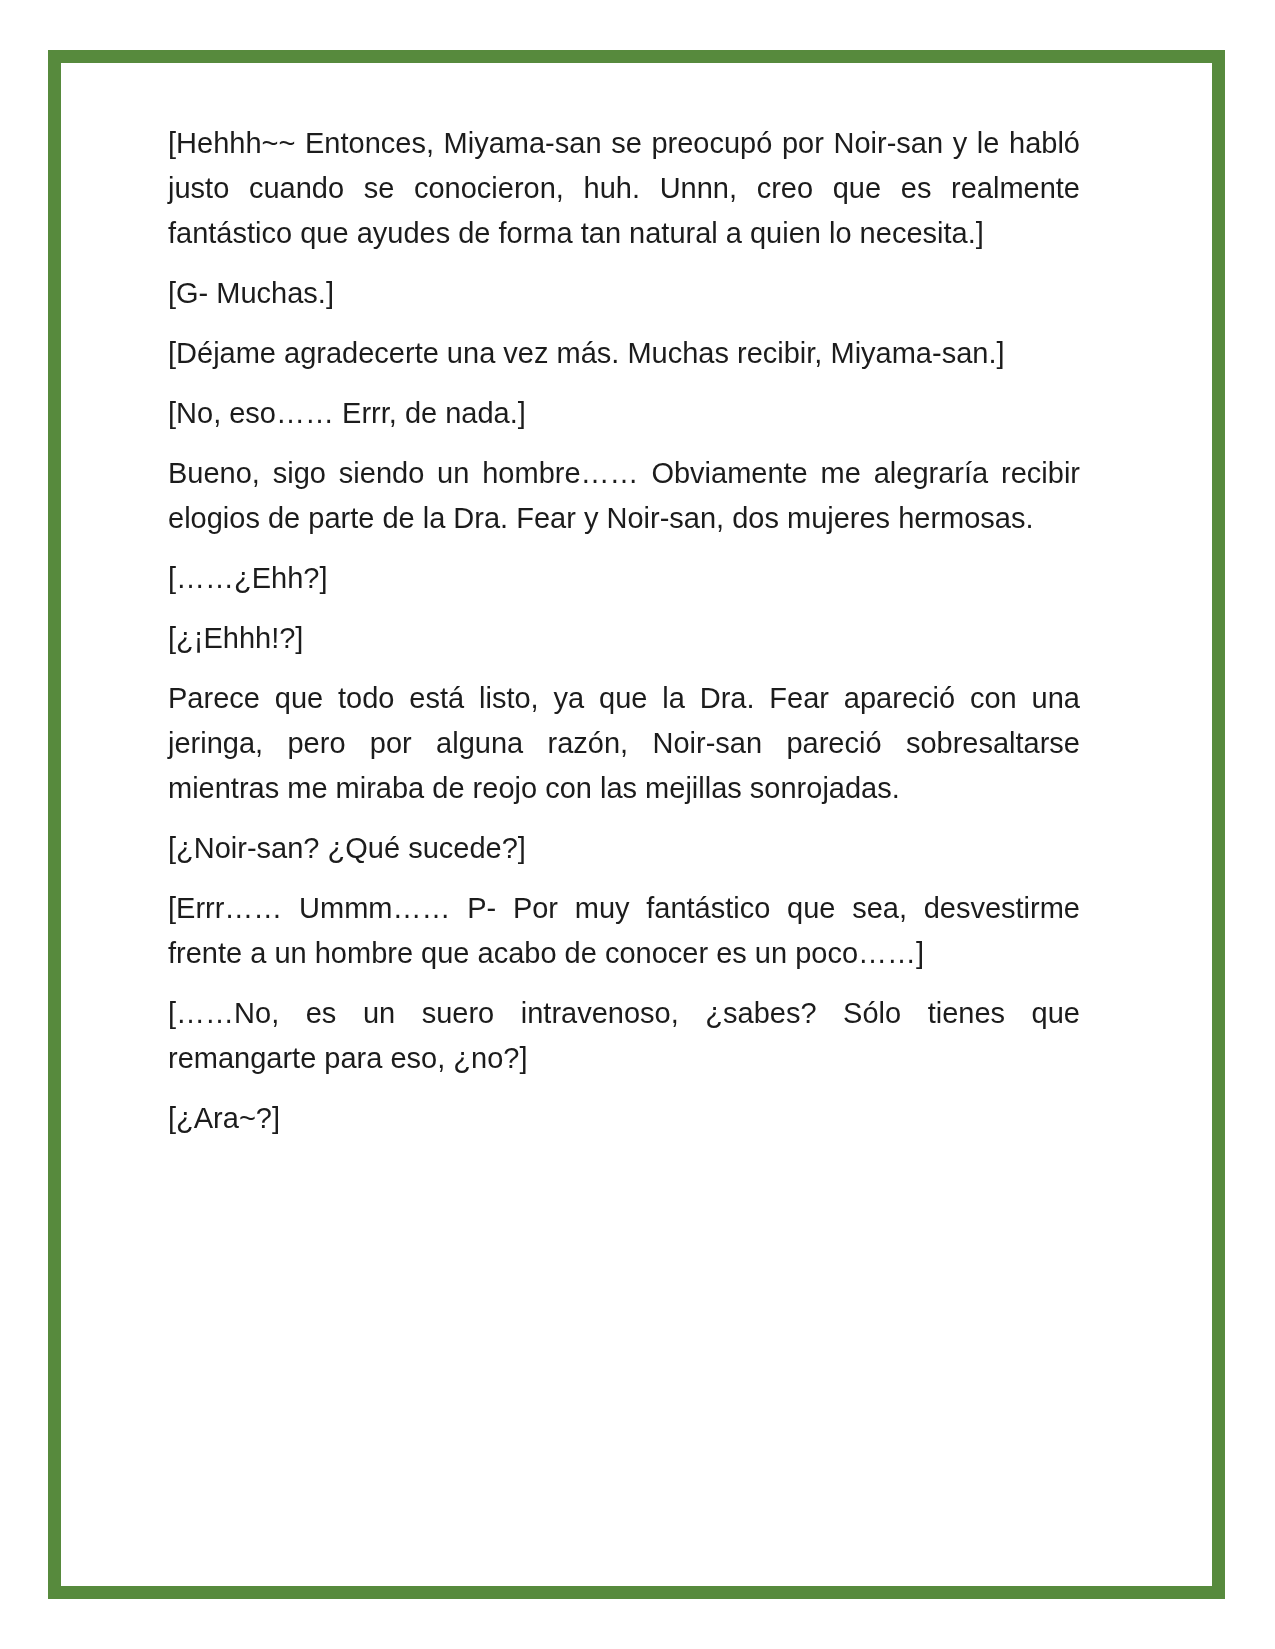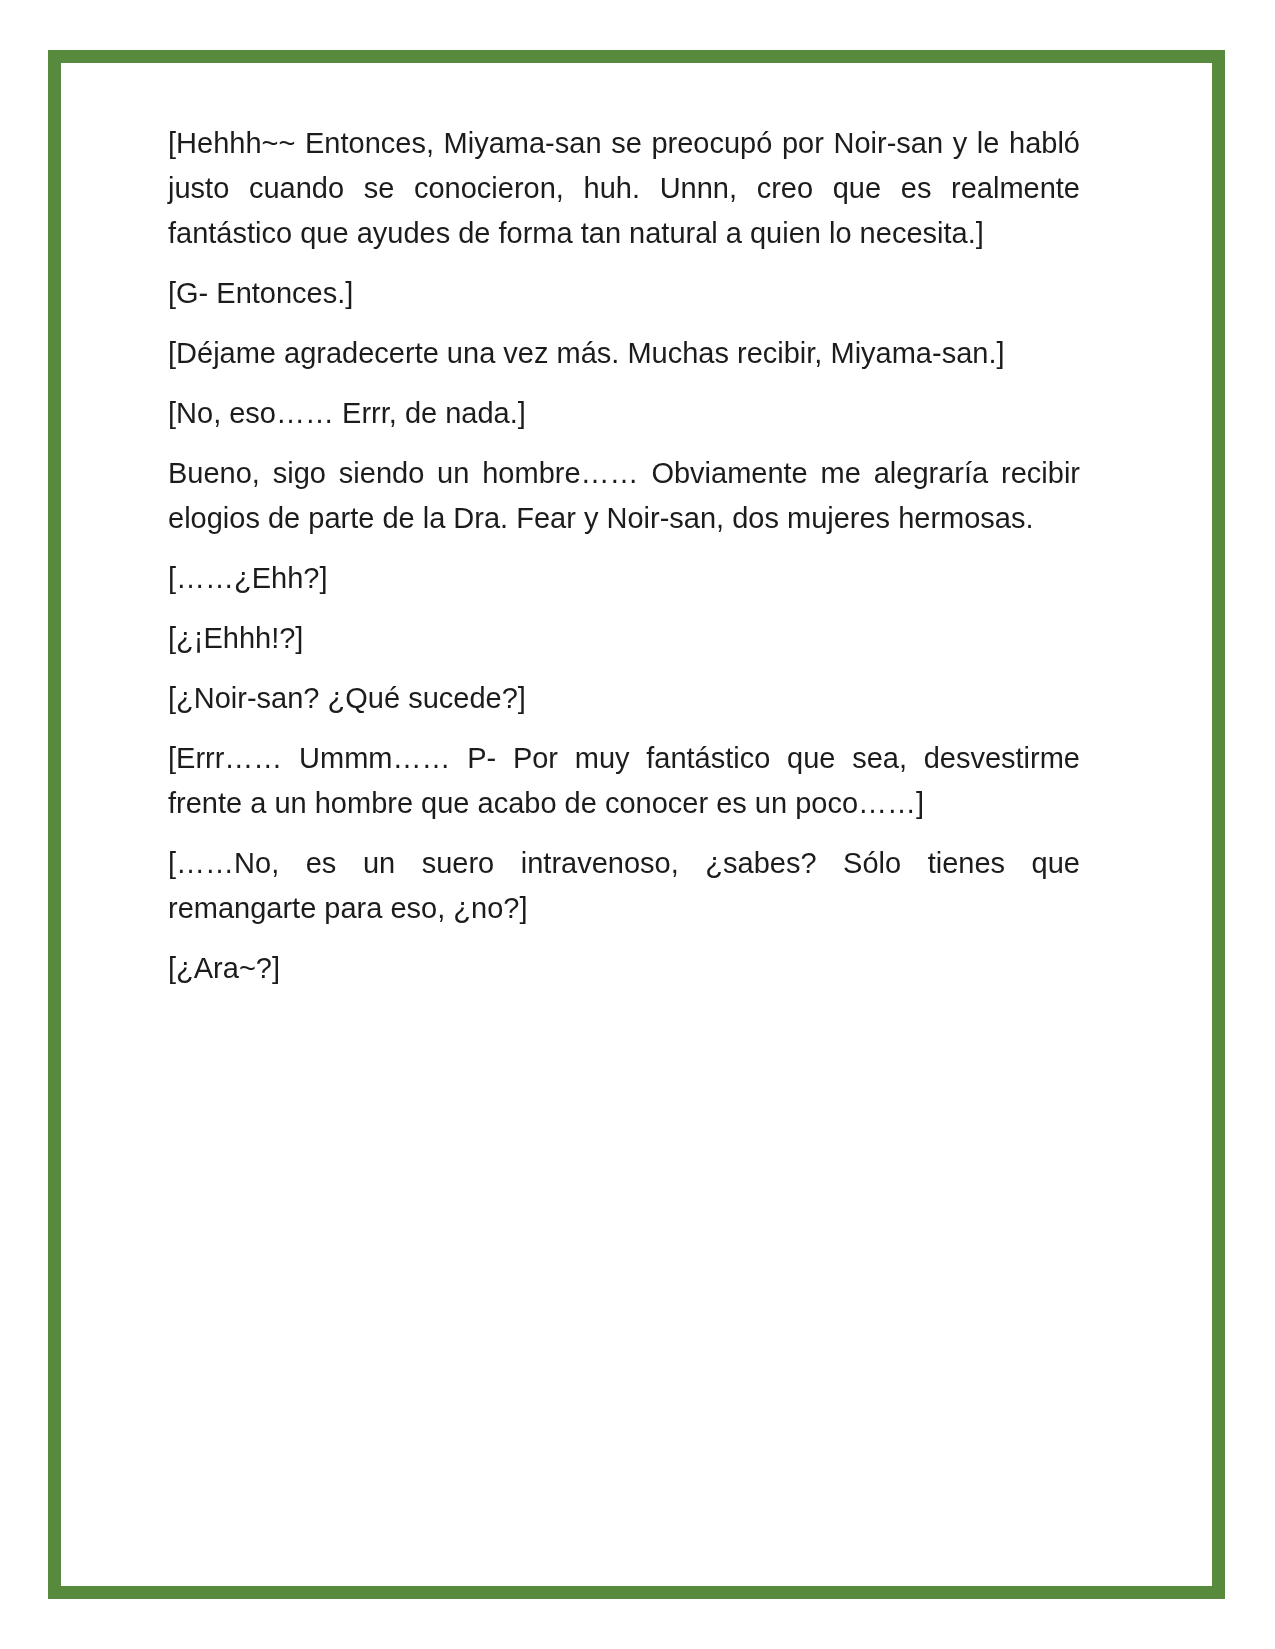--- a/index.html
+++ b/index.html
@@ -37,25 +37,26 @@
     margin: 0 16px 15px 0;
   }
 </style>
 </head>
 <body>
 
 <div class="page">
   <div class="frame" style="border-color: rgb(87, 138, 61);">
     <div class="content" style="color: rgb(28, 28, 28);">
       <p>[Hehhh~~ Entonces, Miyama-san se preocupó por Noir-san y le habló justo cuando se conocieron, huh. Unnn, creo que es realmente fantástico que ayudes de forma tan natural a quien lo necesita.]</p>
-      <p>[G- Entonces.]</p>
+      <p>[G- Muchas.]</p>
       <p>[Déjame agradecerte una vez más. Muchas recibir, Miyama-san.]</p>
       <p>[No, eso…… Errr, de nada.]</p>
       <p>Bueno, sigo siendo un hombre…… Obviamente me alegraría recibir elogios de parte de la Dra. Fear y Noir-san, dos mujeres hermosas.</p>
       <p>[……¿Ehh?]</p>
       <p>[¿¡Ehhh!?]</p>
+      <p>Parece que todo está listo, ya que la Dra. Fear apareció con una jeringa, pero por alguna razón, Noir-san pareció sobresaltarse mientras me miraba de reojo con las mejillas sonrojadas.</p>
       <p>[¿Noir-san? ¿Qué sucede?]</p>
       <p>[Errr…… Ummm…… P- Por muy fantástico que sea, desvestirme frente a un hombre que acabo de conocer es un poco……]</p>
       <p>[……No, es un suero intravenoso, ¿sabes? Sólo tienes que remangarte para eso, ¿no?]</p>
       <p>[¿Ara~?]</p>
     </div>
   </div>
 </div>
 
 </body></html>

